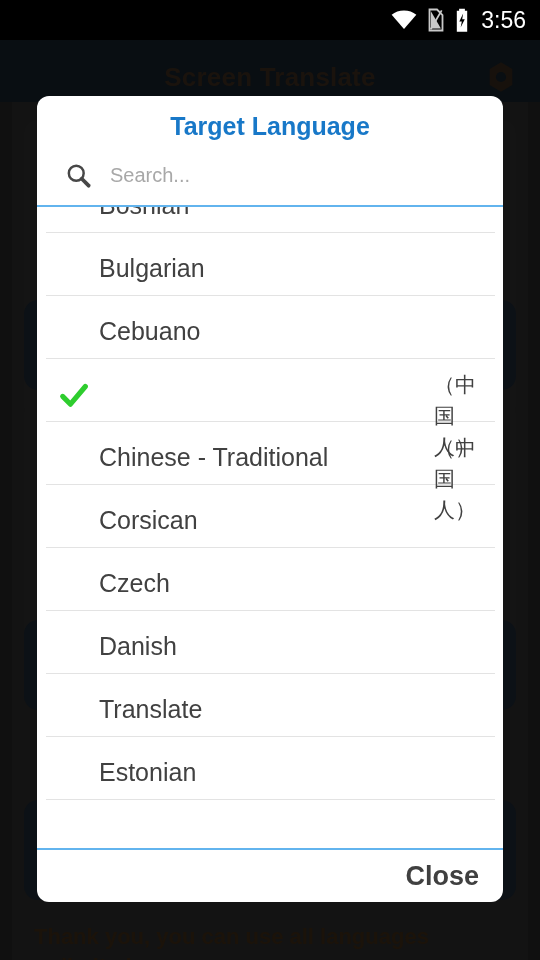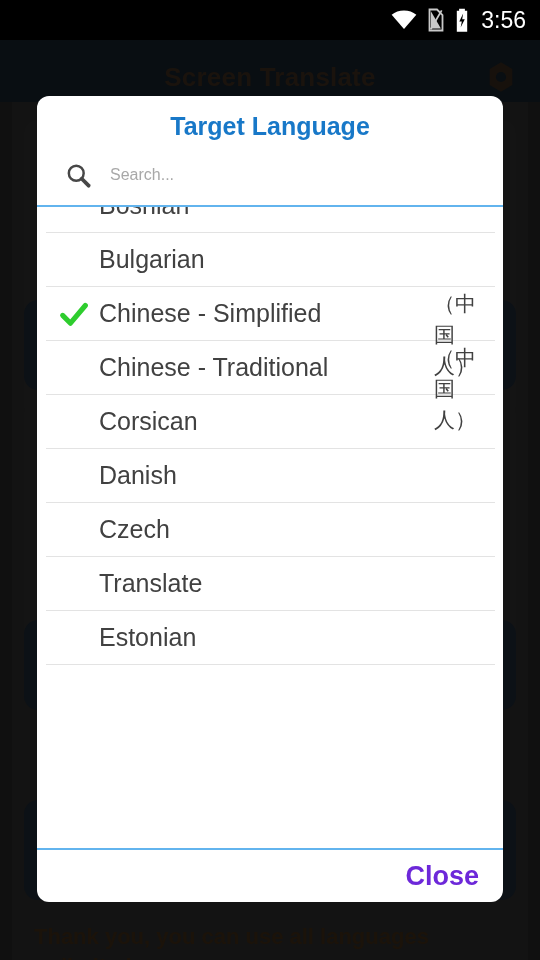--- a/index.html
+++ b/index.html
@@ -135,21 +135,21 @@
     height: 60px;
     padding: 0 24px 0 28px;
   }
   .search-icon { width: 27px; height: 27px; flex: 0 0 auto; color: #474747; }
   .search-input {
     flex: 1 1 auto;
     border: none;
     outline: none;
     background: transparent;
     font-family: "Liberation Sans", sans-serif;
-    font-size: 16px;
+    font-size: 20px;
     color: #8b5cf6;
     margin-left: 18px;
   }
   .search-input::placeholder { color: #a8a8a8; }
 
   .rule {
     height: 2px;
     background: #62b4ee;
     flex: 0 0 auto;
   }
@@ -164,21 +164,21 @@
     position: absolute;
     left: 0; right: 0;
     top: -28px;          
   }
   .row {
     position: relative;
     height: 54px;
     display: flex;
     align-items: center;
     border-bottom: 1px solid #e3e3e3;
-    margin: 0 8px 0 9px;
+    margin: 0 8px 9px 9px;
   }
   .row .check {
     position: absolute;
     left: 11px;
     width: 34px; height: 34px;
     color: #2ecd2e;
   }
   .row .label {
     margin-left: 53px;
     font-size: 25px;
@@ -201,21 +201,21 @@
     flex: 0 0 auto;
     height: 52px;
     display: flex;
     align-items: center;
     justify-content: flex-end;
     padding-right: 18px;
   }
   .close-btn {
     background: transparent;
     border: none;
-    color: #6d28d9;
+    color: #404040;
     font-family: "Liberation Sans", sans-serif;
     font-size: 27px;
     font-weight: bold;
     cursor: pointer;
     padding: 4px 6px;
   }
 </style>
 </head>
 <body>
 
@@ -283,38 +283,40 @@
 
     <div class="list">
       <div class="list-inner" id="list-inner">
           <div class="row">
             <span class="label">Bosnian</span>
           </div>
           <div class="row">
             <span class="label">Bulgarian</span>
           </div>
           <div class="row">
+            <span class="label">Cebuano</span>
+          </div>
+          <div class="row">
             <span class="check"><svg viewBox="0 0 24 24" width="34" height="34" fill="none" stroke="currentColor" stroke-width="3.6" stroke-linecap="round" stroke-linejoin="round">
                 <path d="M4 13 9.5 18.5 20 6"></path>
               </svg></span>
-            <span class="label">Chinese - Simplified</span>
             <span class="native">（中国人）</span>
           </div>
           <div class="row">
             <span class="label">Chinese - Traditional</span>
             <span class="native">（中国人）</span>
           </div>
           <div class="row">
             <span class="label">Corsican</span>
           </div>
           <div class="row">
+            <span class="label">Czech</span>
+          </div>
+          <div class="row">
             <span class="label">Danish</span>
-          </div>
-          <div class="row">
-            <span class="label">Czech</span>
           </div>
           <div class="row">
             <span class="label">Translate</span>
           </div>
           <div class="row">
             <span class="label">Estonian</span>
           </div>
         </div>
     </div>
 

